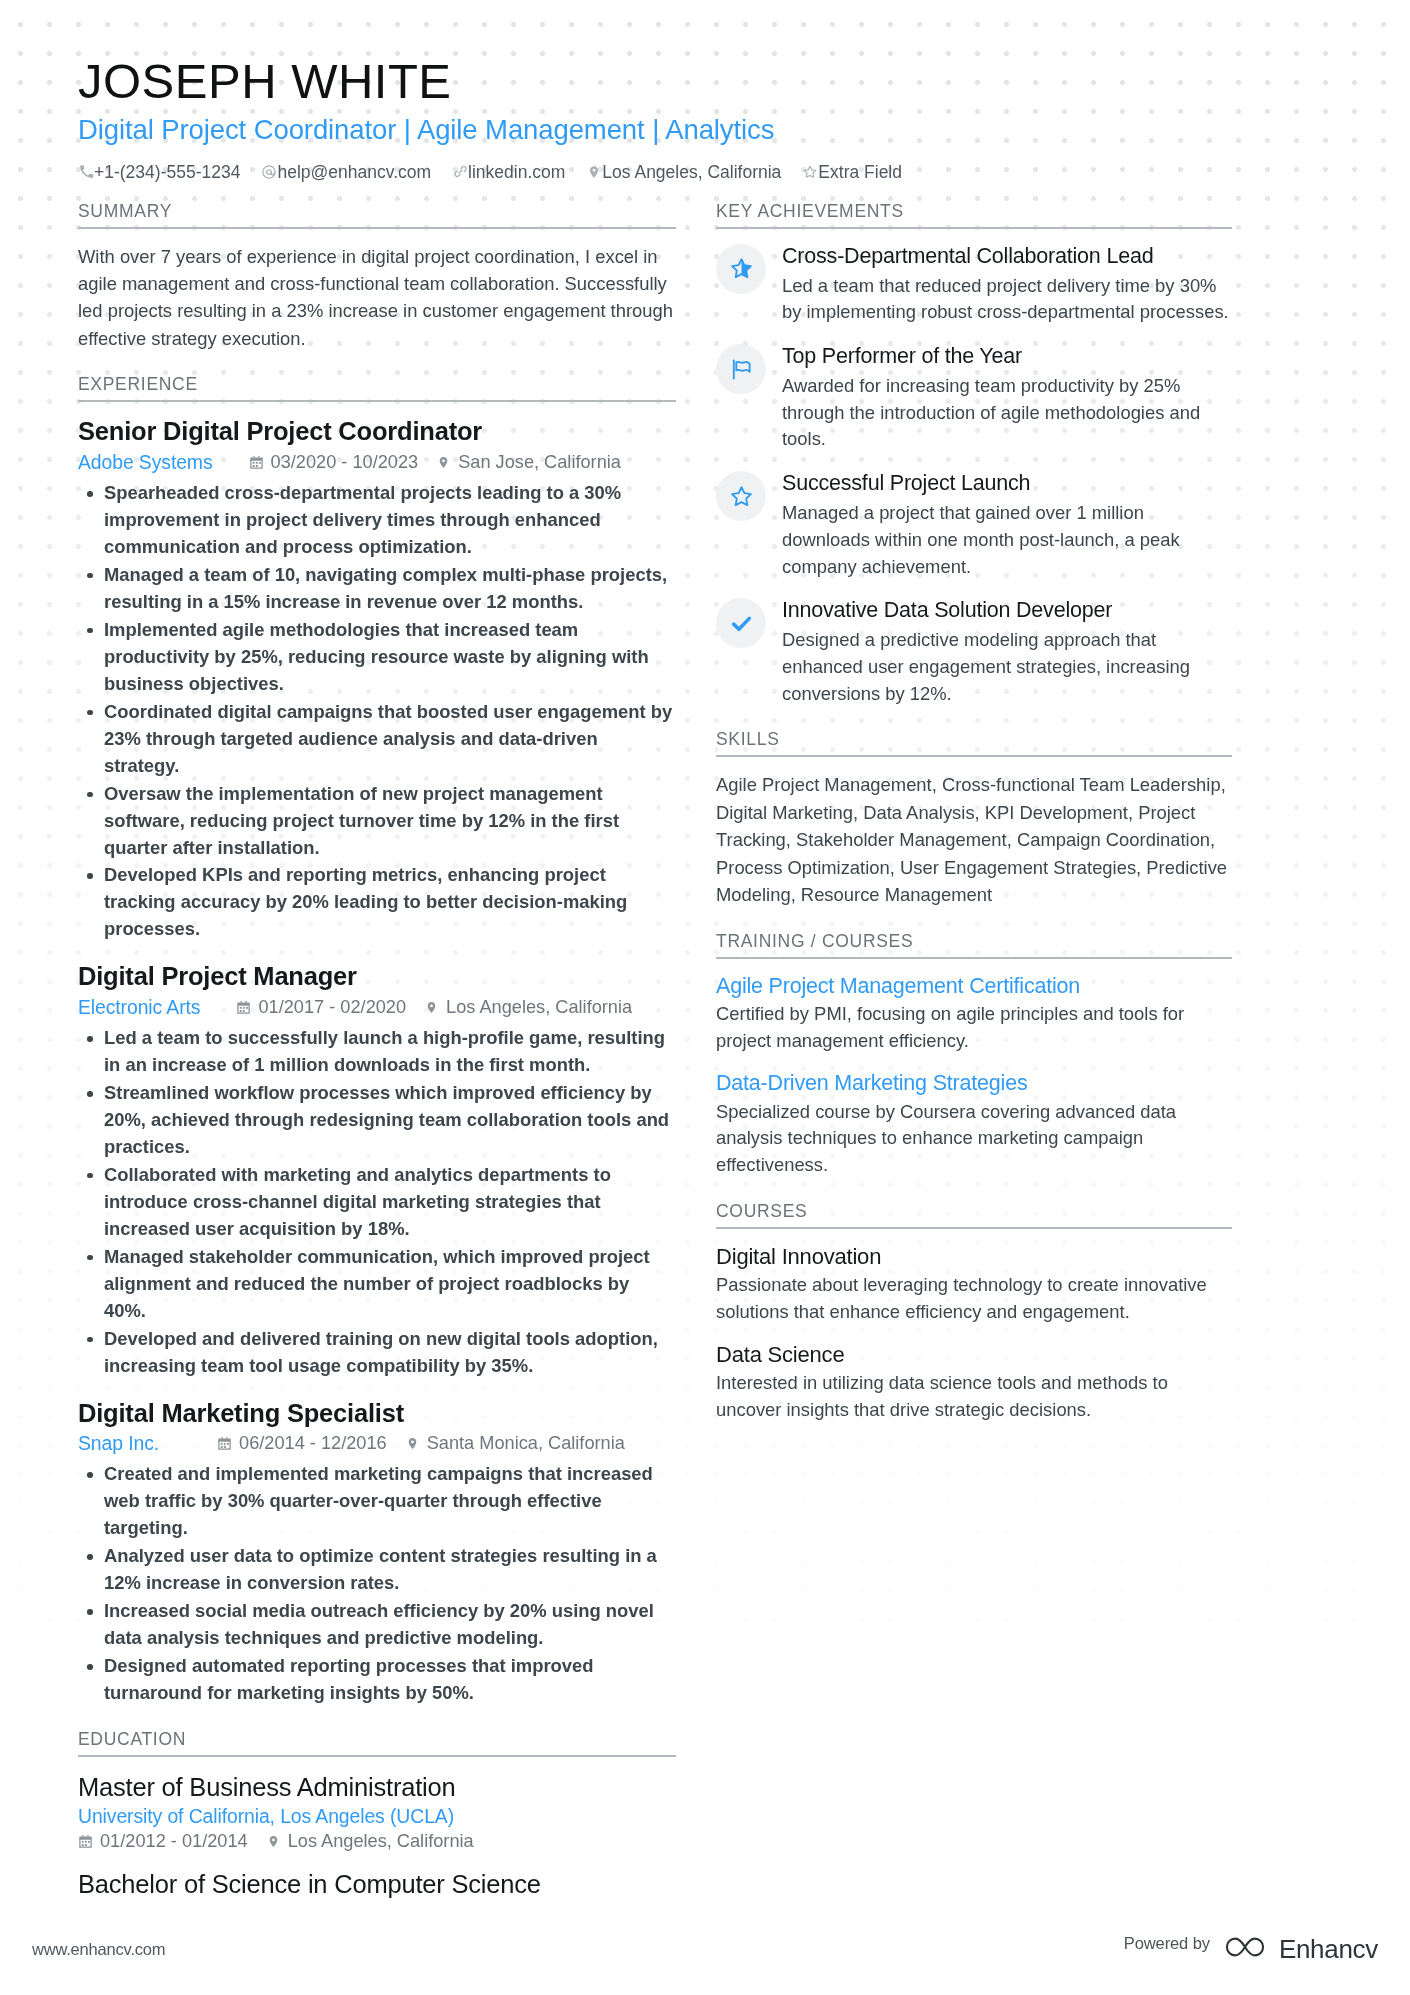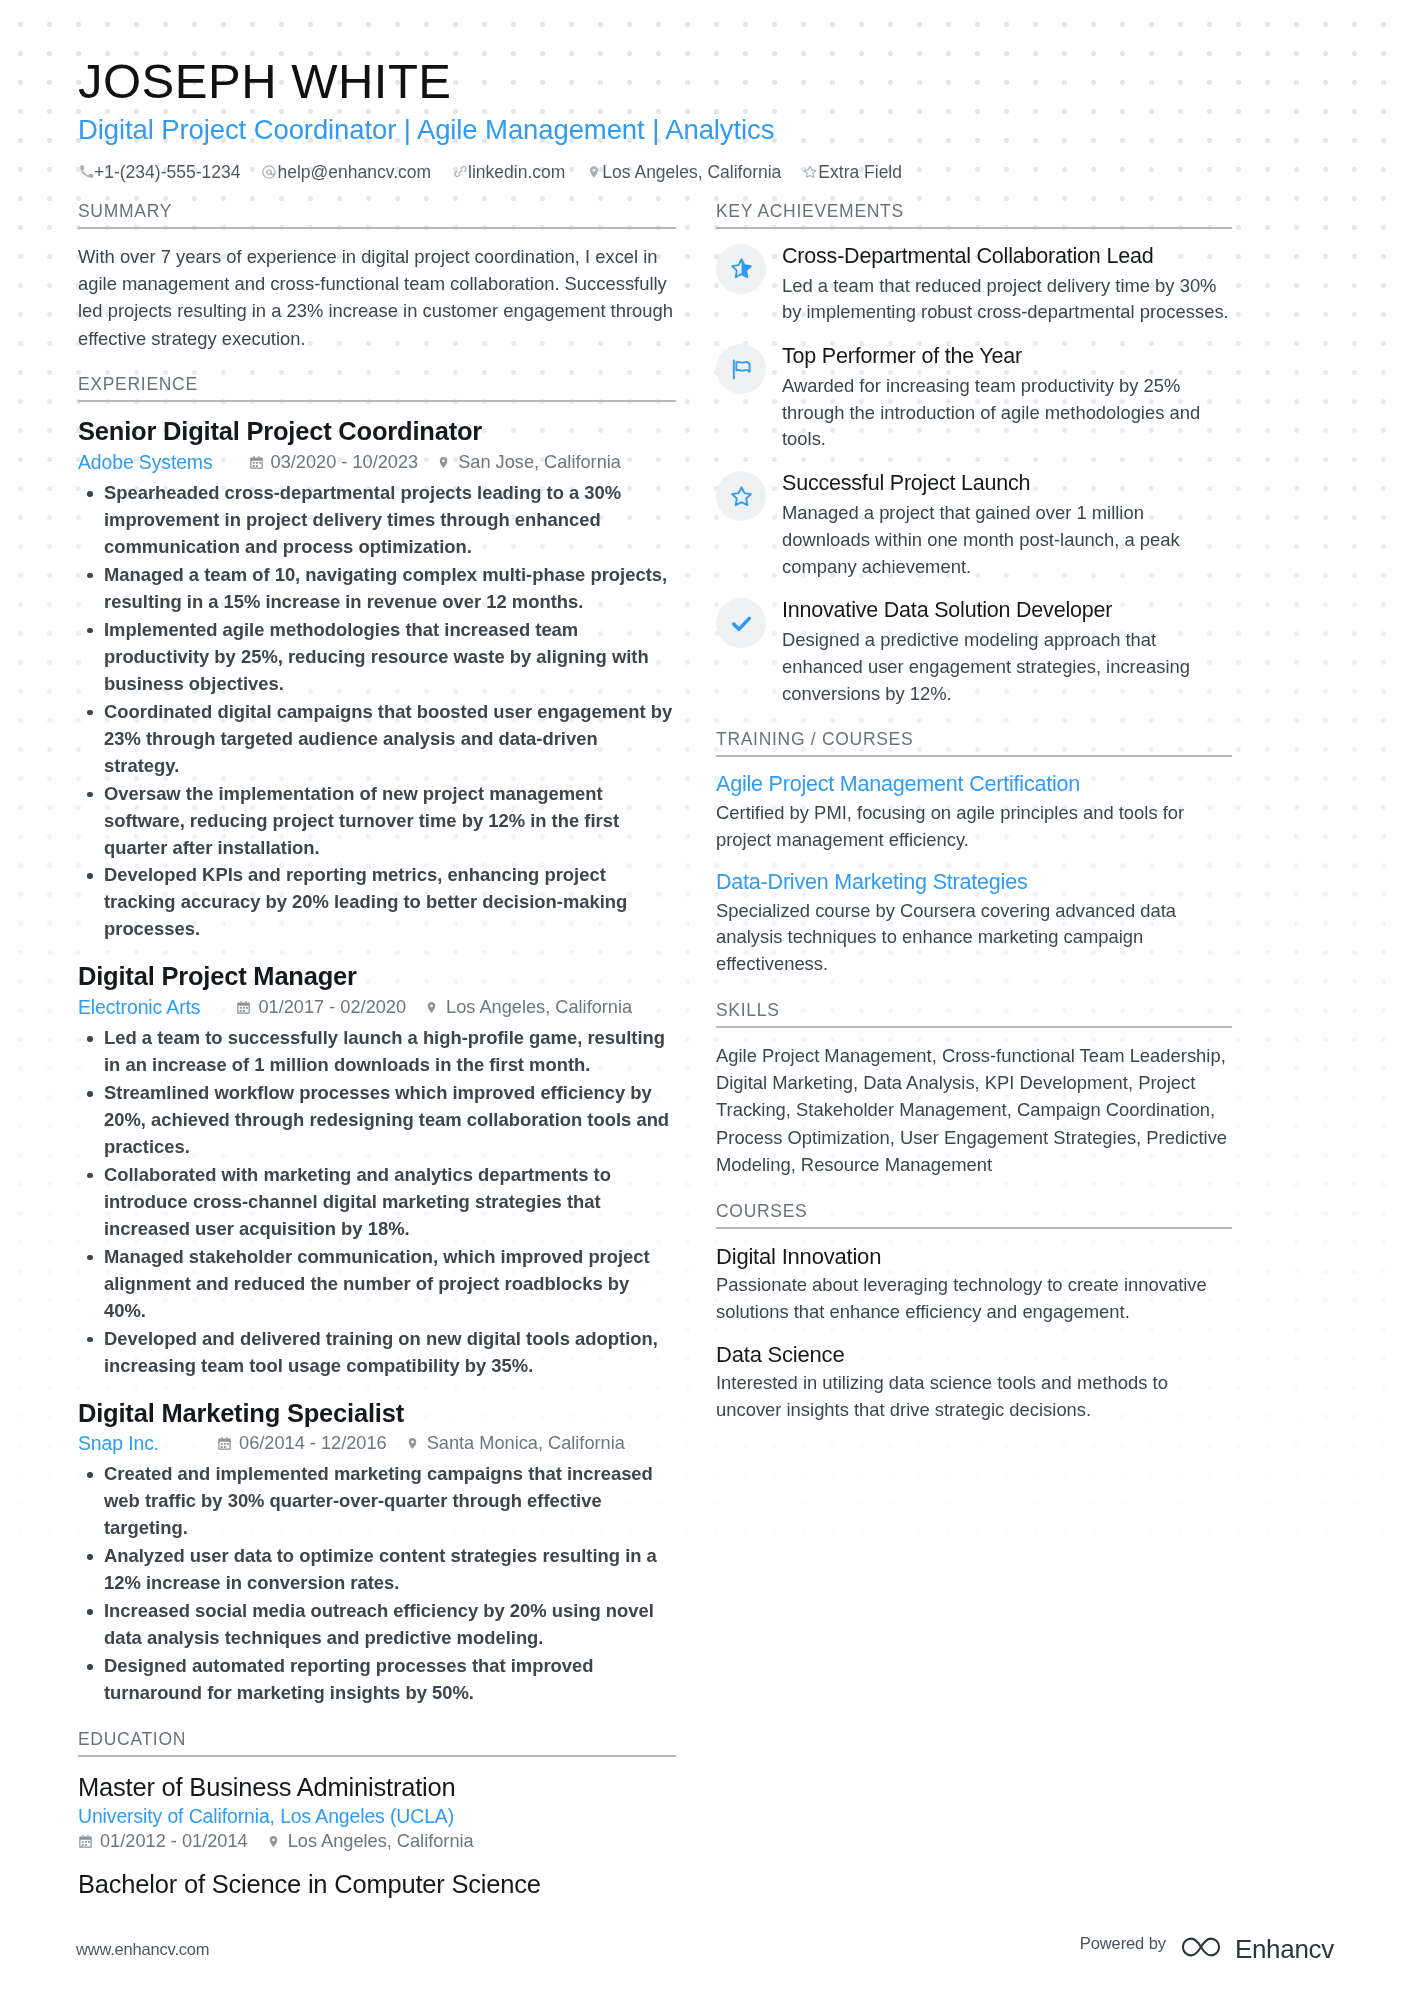--- a/index.html
+++ b/index.html
@@ -290,21 +290,21 @@
   
   .footer {
     position: absolute;
     left: 0; bottom: 0;
     width: 1410px;
     height: 92px;
     z-index: 3;
     display: flex;
     align-items: center;
     justify-content: space-between;
-    padding: 0 76px;
+    padding: 0 32px;
     background: #ffffff;
   }
   .footer-url {
     font-size: 16.5px;
     color: #50585f;
     letter-spacing: -0.2px;
   }
   .footer-right {
     display: flex;
     gap: 12px;
@@ -607,36 +607,36 @@
               </svg>
             </div>
             <div class="ach-body">
               <div class="ach-title">Innovative Data Solution Developer</div>
               <div class="ach-desc">Designed a predictive modeling approach that enhanced user engagement strategies, increasing conversions by 12%.</div>
             </div>
           </div>
         </div>
 
         <div class="sec">
+          <div class="sec-title">SKILLS</div>
+          <div class="body-text">Agile Project Management, Cross-functional Team Leadership, Digital Marketing, Data Analysis, KPI Development, Project Tracking, Stakeholder Management, Campaign Coordination, Process Optimization, User Engagement Strategies, Predictive Modeling, Resource Management</div>
+        </div>
+
+        <div class="sec">
           <div class="sec-title">TRAINING / COURSES</div>
 
           <div class="course">
             <div class="course-title">Agile Project Management Certification</div>
             <div class="course-desc">Certified by PMI, focusing on agile principles and tools for project management efficiency.</div>
           </div>
 
           <div class="course">
             <div class="course-title">Data-Driven Marketing Strategies</div>
             <div class="course-desc">Specialized course by Coursera covering advanced data analysis techniques to enhance marketing campaign effectiveness.</div>
           </div>
-        </div>
-
-        <div class="sec">
-          <div class="sec-title">SKILLS</div>
-          <div class="body-text">Agile Project Management, Cross-functional Team Leadership, Digital Marketing, Data Analysis, KPI Development, Project Tracking, Stakeholder Management, Campaign Coordination, Process Optimization, User Engagement Strategies, Predictive Modeling, Resource Management</div>
         </div>
 
         <div class="sec">
           <div class="sec-title">COURSES</div>
 
           <div class="passion">
             <div class="passion-title">Digital Innovation</div>
             <div class="passion-desc">Passionate about leveraging technology to create innovative solutions that enhance efficiency and engagement.</div>
           </div>
 

